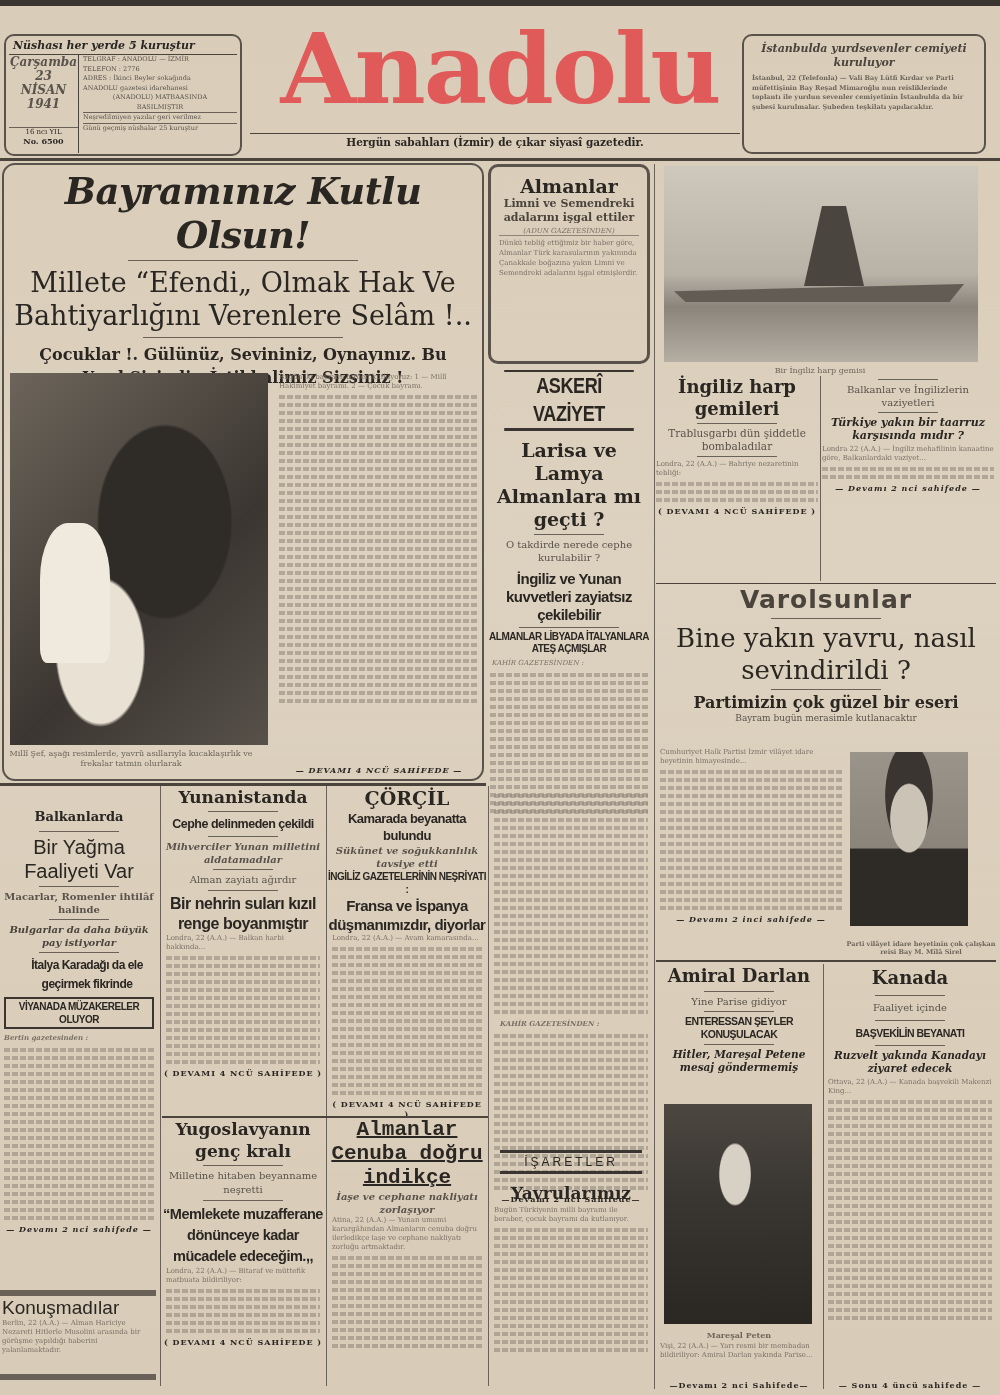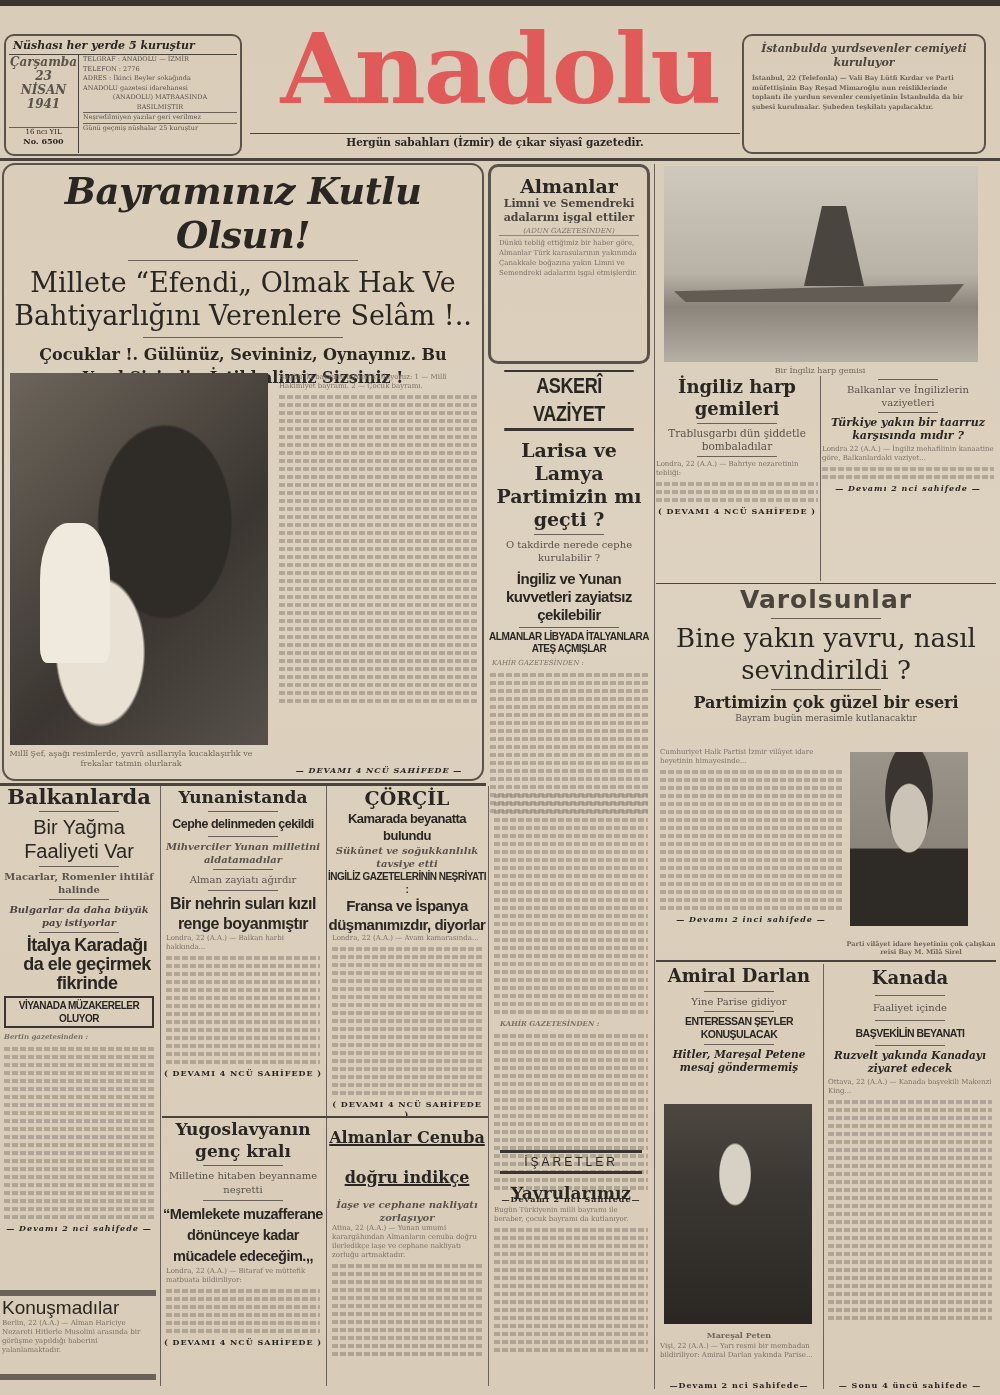--- a/index.html
+++ b/index.html
@@ -126,21 +126,21 @@
 
   <div class="abs box" style="left:488px; top:164px; width:162px; height:200px; padding:8px 8px; border-width:3px;">
     <div class="bold center" style="font-size:19px; line-height:22px;">Almanlar</div>
     <div class="bold center" style="font-size:11px; line-height:14px; color:#4a443d;">Limni ve Semendreki adalarını işgal ettiler</div>
     <div class="ital center" style="font-size:7px; color:#7a7065; border-bottom:1px solid #8e8477; margin:2px 0;">(ADUN GAZETESİNDEN)</div>
     <div class="small" style="font-size:7px; line-height:10px; color:#7a7065;">Dünkü tebliğ ettiğimiz bir haber göre, Almanlar Türk karasularının yakınında Çanakkale boğazına yakın Limni ve Semendreki adalarını işgal etmişlerdir.</div>
   </div>
 
   <div class="abs" style="left:486px; top:370px; width:166px; height:410px;">
     <div class="cond center" style="font-size:22px; line-height:28px; border-top:2px solid #3a3530; border-bottom:3px solid #3a3530; margin:0 4px; transform:scaleX(.82);">ASKERÎ VAZİYET</div>
-    <div class="bold center" style="font-size:19px; line-height:23px; margin-top:8px;">Larisa ve Lamya Partimizin mı geçti ?</div>
+    <div class="bold center" style="font-size:19px; line-height:23px; margin-top:8px;">Larisa ve Lamya Almanlara mı geçti ?</div>
     <div class="thin" style="width:70px;"></div>
     <div class="center" style="font-size:10px; line-height:13px; color:#5a534b;">O takdirde nerede cephe kurulabilir ?</div>
     <div class="cond center" style="font-size:15px; line-height:18px; margin-top:6px;">İngiliz ve Yunan kuvvetleri zayiatsız çekilebilir</div>
     <div class="thin" style="width:100px;"></div>
     <div class="cond center" style="font-size:10px; line-height:12px;">ALMANLAR LİBYADA İTALYANLARA ATEŞ AÇMIŞLAR</div>
     <div class="ital small" style="font-size:7px; color:#7a7065; margin:2px 6px;">KAHİR GAZETESİNDEN :</div>
     <div style="padding:0 4px;">
       <span class="fake-text"></span>
         <span class="fake-text"></span>
         <span class="fake-text"></span>
@@ -337,29 +337,29 @@
         <span class="fake-text"></span>
         <span class="fake-text"></span>
         <span class="fake-text"></span>
     </div>
     <div class="devami" style="position:absolute; left:0; top:412px; width:170px;">— Sonu 4 üncü sahifede —</div>
   </div>
 
   <div class="rule" style="left:0; top:783px; width:486px; height:3px;"></div>
 
   <div class="abs" style="left:0; top:786px; width:158px; height:490px;">
-    <div class="bold center" style="font-size:21px; line-height:22px;">Balkanlarda</div>
+    <div class="bold center" style="font-size:13px; line-height:22px;margin-top:20px;">Balkanlarda</div>
     <div class="thin" style="width:80px;"></div>
     <div class="center" style="font-family:'Liberation Sans',sans-serif; font-size:20px; line-height:24px;">Bir Yağma Faaliyeti Var</div>
     <div class="thin" style="width:80px;"></div>
     <div class="bold center" style="font-size:10px; line-height:13px; color:#5a534b;">Macarlar, Romenler ihtilâf halinde</div>
     <div class="thin" style="width:60px;"></div>
     <div class="ital bold center" style="font-size:10px; line-height:13px; color:#4a443d;">Bulgarlar da daha büyük pay istiyorlar</div>
     <div class="thin" style="width:80px;"></div>
-    <div class="cond center" style="font-size:18px; line-height:19px;padding-left:16px;">İtalya Karadağı da ele geçirmek fikrinde</div>
+    <div class="cond center" style="font-size:12px; line-height:19px;padding-left:16px;">İtalya Karadağı da ele geçirmek fikrinde</div>
     <div class="cond center" style="font-size:10px; line-height:13px; border:2px solid #3a3530; margin:3px 4px; padding:1px;">VİYANADA MÜZAKERELER OLUYOR</div>
     <div class="ital bold small" style="font-size:7px; color:#7a7065; padding:0 4px;">Bertin gazetesinden :</div>
     <div style="padding:0 4px;">
       <span class="fake-text"></span>
         <span class="fake-text"></span>
         <span class="fake-text"></span>
         <span class="fake-text"></span>
       <span class="fake-text"></span>
         <span class="fake-text"></span>
         <span class="fake-text"></span>
@@ -467,21 +467,21 @@
         <span class="fake-text"></span>
         <span class="fake-text"></span>
         <span class="fake-text"></span>
       <span class="fake-text"></span>
         <span class="fake-text"></span>
     </div>
     <div class="devami">( DEVAMI 4 NCÜ SAHİFEDE )</div>
   </div>
 
   <div class="abs" style="left:328px; top:1118px; width:158px; height:270px;">
-    <div class="bold center" style="font-size:16px; line-height:40px; text-decoration:underline; text-decoration-thickness:2px;">Almanlar Cenuba doğru indikçe</div>
+    <div class="bold center" style="font-size:21px; line-height:24px; text-decoration:underline; text-decoration-thickness:2px;font-family:Liberation Mono, monospace;">Almanlar Cenuba doğru indikçe</div>
     <div class="ital bold center" style="font-size:10px; line-height:13px; color:#5a534b;">İaşe ve cephane nakliyatı zorlaşıyor</div>
     <div class="small" style="font-size:7px; line-height:9px; color:#7a7065; padding:0 4px;">Atina, 22 (A.A.) — Yunan umumi karargâhından Almanların cenuba doğru ilerledikçe iaşe ve cephane nakliyatı zorluğu artmaktadır.</div>
     <div style="padding:0 4px;">
       <span class="fake-text"></span>
         <span class="fake-text"></span>
         <span class="fake-text"></span>
         <span class="fake-text"></span>
       <span class="fake-text"></span>
         <span class="fake-text"></span>
         <span class="fake-text"></span>

